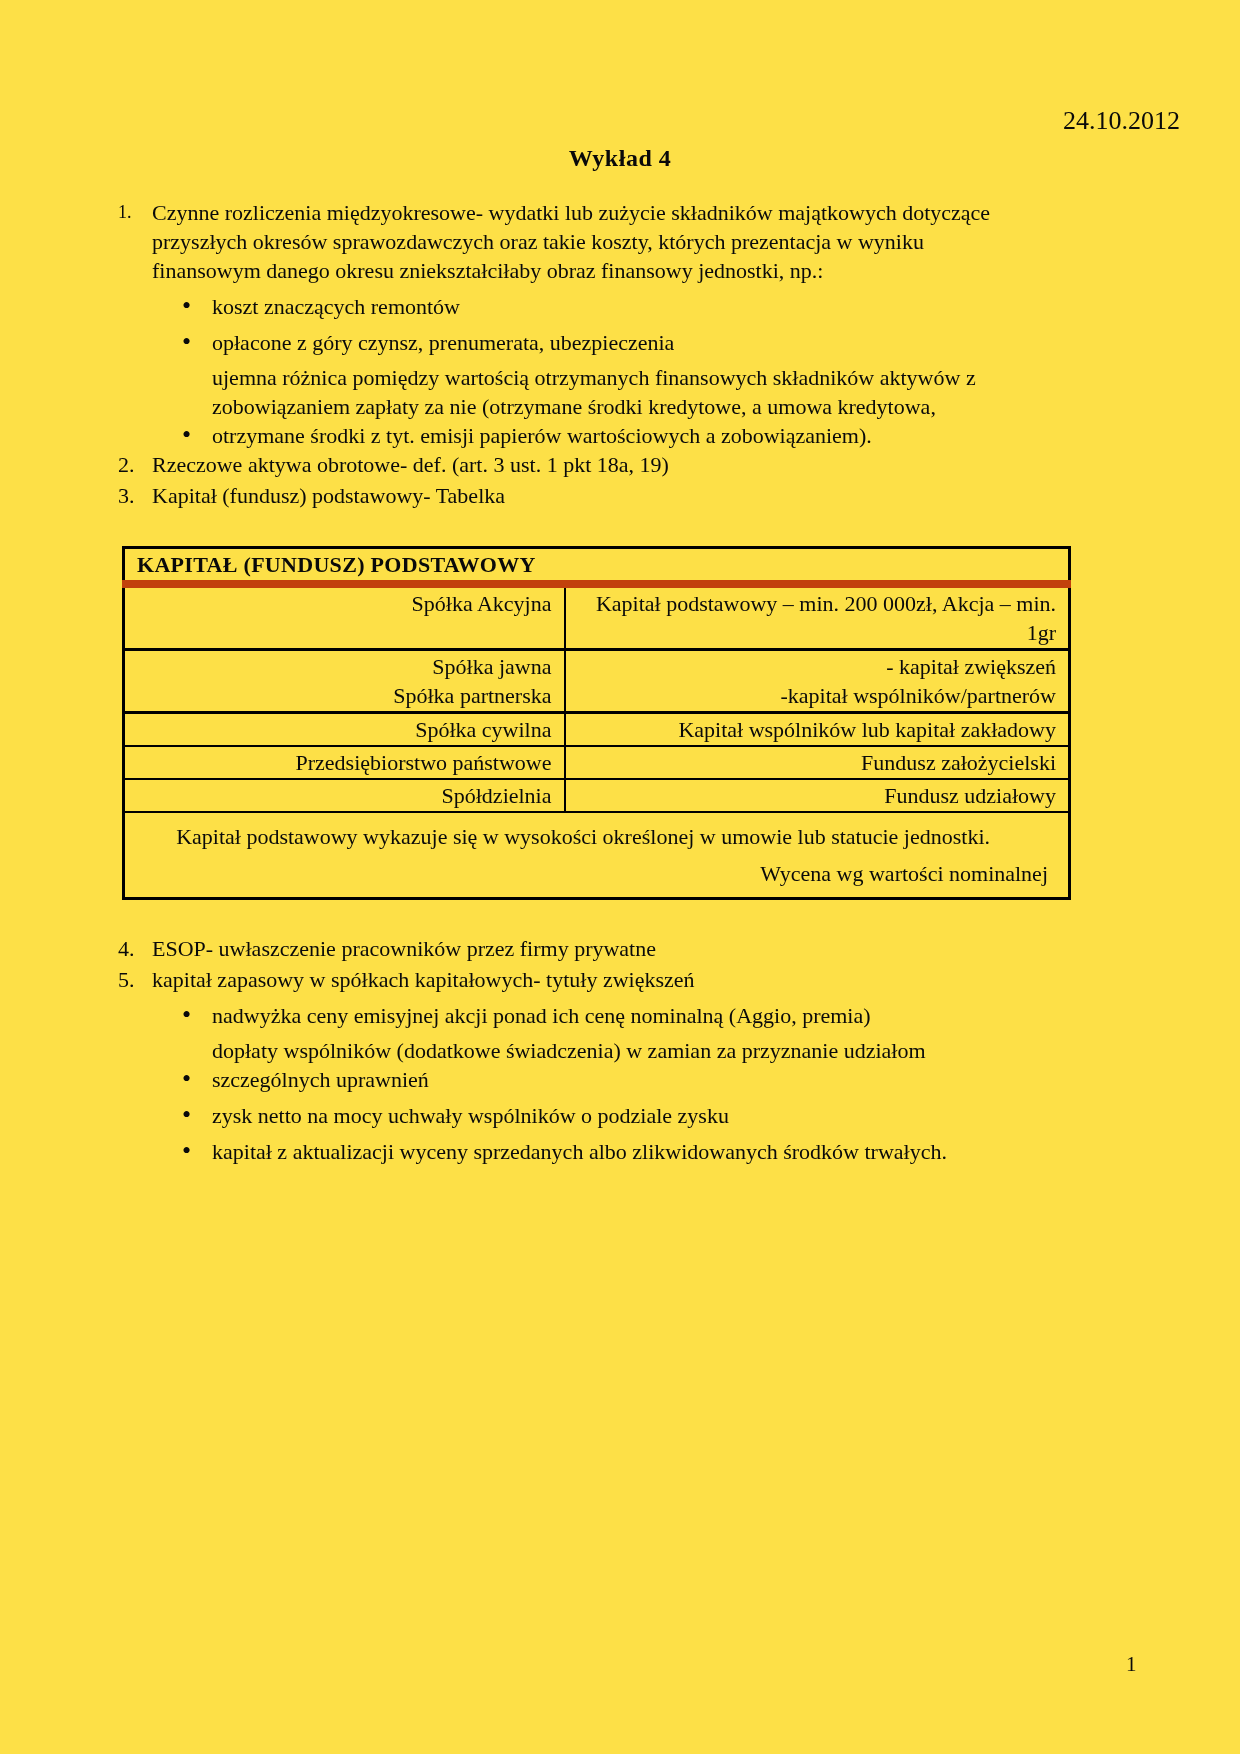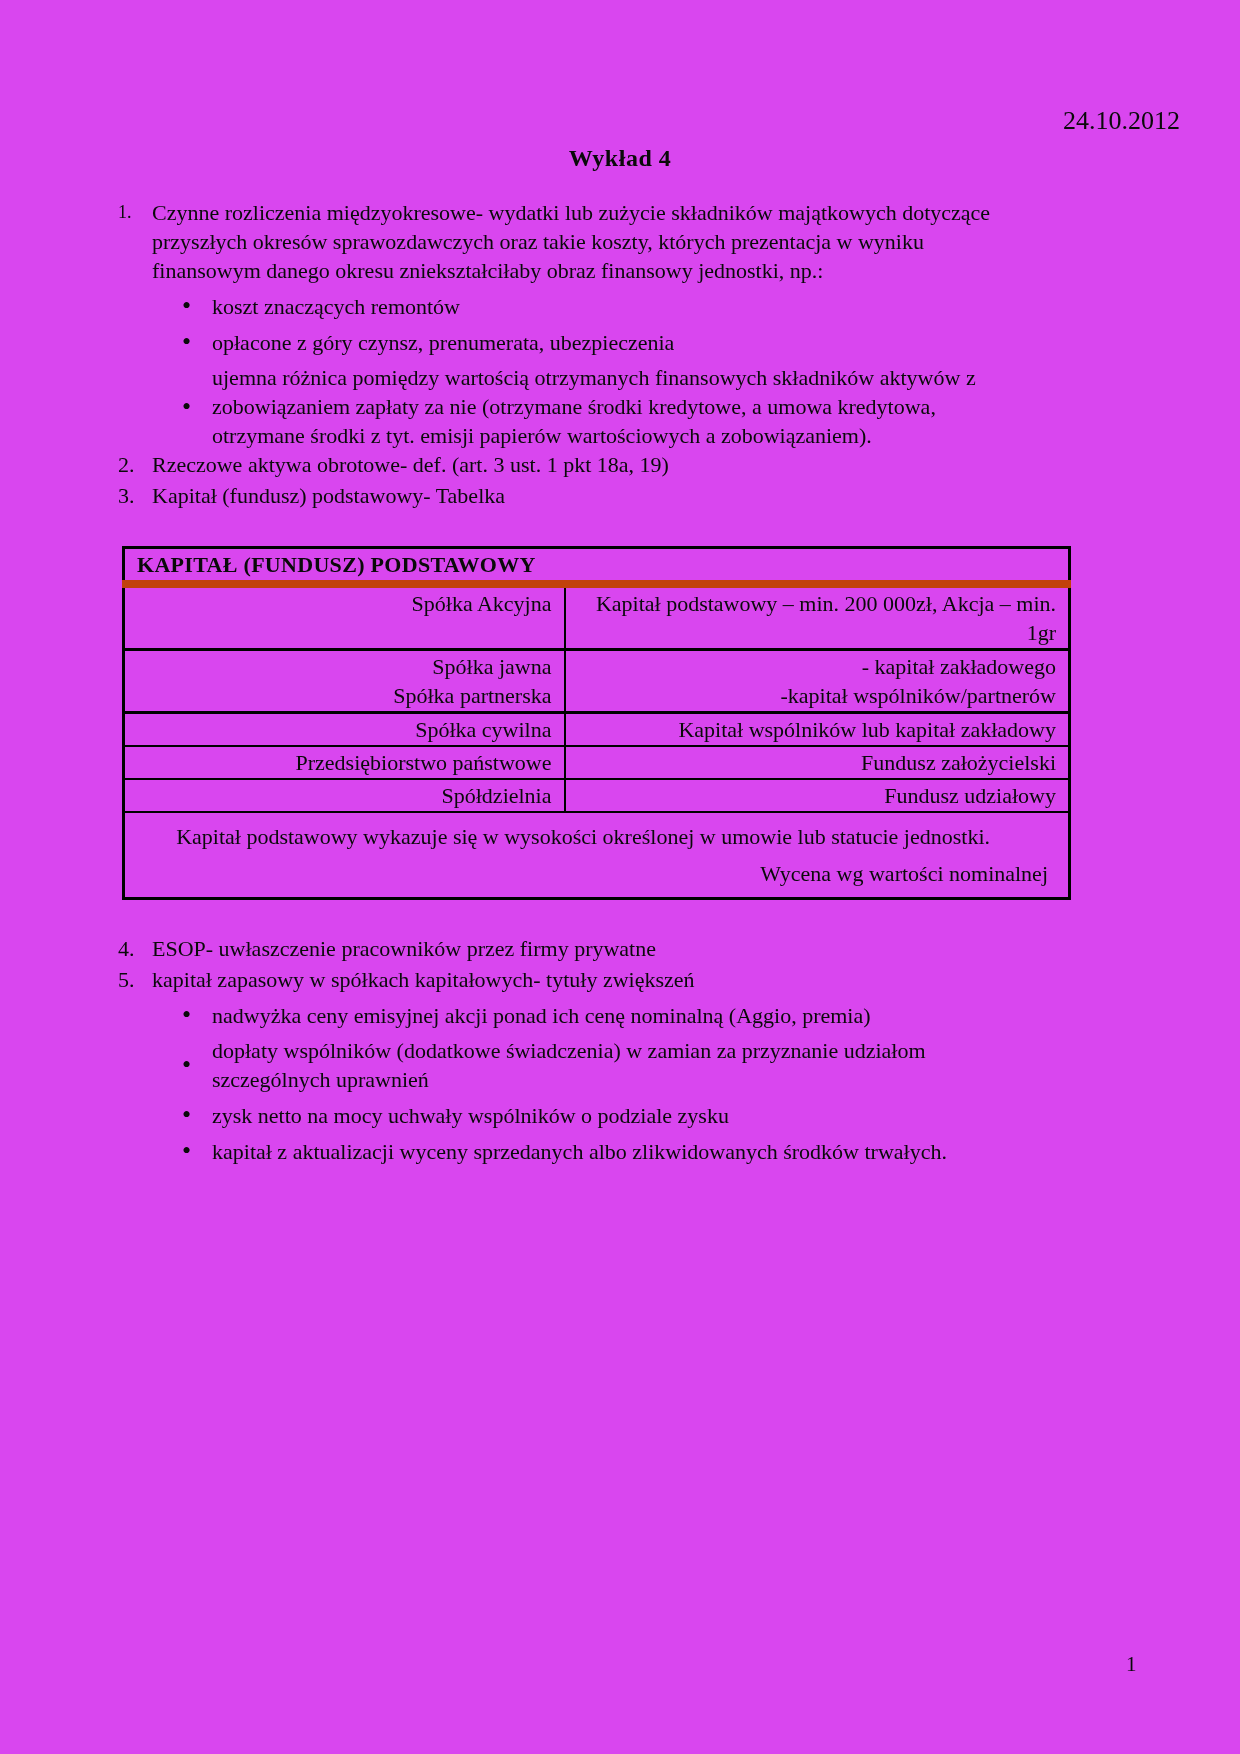--- a/index.html
+++ b/index.html
@@ -1,21 +1,21 @@
 <!DOCTYPE html>
 <html lang="pl"><head>
 <meta charset="utf-8">
 <style>
   html,body{margin:0;padding:0;background:#e8e8e8;}
   .page{
     position:relative;
     width:1240px;
     height:1754px;
     margin:0 auto;
-    background:#d946ef;
+    background:#fde047;
     color:#0a0a0a;
     font-family:"Liberation Serif","DejaVu Serif",serif;
     font-size:22px;
     line-height:29px;
     box-sizing:border-box;
     padding-top:106px;
     overflow:hidden;
   }
   .date-row{
     text-align:right;
@@ -41,21 +41,21 @@
   .oli + .oli{margin-top:2px;}
   .oli-num{
     flex:0 0 34px;
     text-align:left;
   }
   .oli-num.small-num{font-size:18px;line-height:29px;}
   .oli-body{flex:1;max-width:866px;}
   .blist{margin-top:6px;}
   .bli{
     display:flex;
-    align-items:center;
+    align-items:flex-end;
     margin-left:64px;
   }
   .bli + .bli{margin-top:6px;}
   .b-dot{
     flex:0 0 30px;
     position:relative;
   }
   .b-dot::before{
     content:"\2022";
     font-size:26px;
@@ -154,21 +154,21 @@
         <tr>
           <td>Spółka Akcyjna</td>
           <td>Kapitał podstawowy – min. 200 000zł, Akcja – min. 1gr</td>
         </tr>
         <tr class="hr-thick">
           <td>
             <div>Spółka jawna</div>
             <div>Spółka partnerska</div>
           </td>
           <td>
-            <div>- kapitał zakładowego</div>
+            <div>- kapitał zwiększeń</div>
             <div>-kapitał wspólników/partnerów</div>
           </td>
         </tr>
         <tr class="hr-thick">
           <td>Spółka cywilna</td>
           <td>Kapitał wspólników lub kapitał zakładowy</td>
         </tr>
         <tr>
           <td>Przedsiębiorstwo państwowe</td>
           <td>Fundusz założycielski</td>

